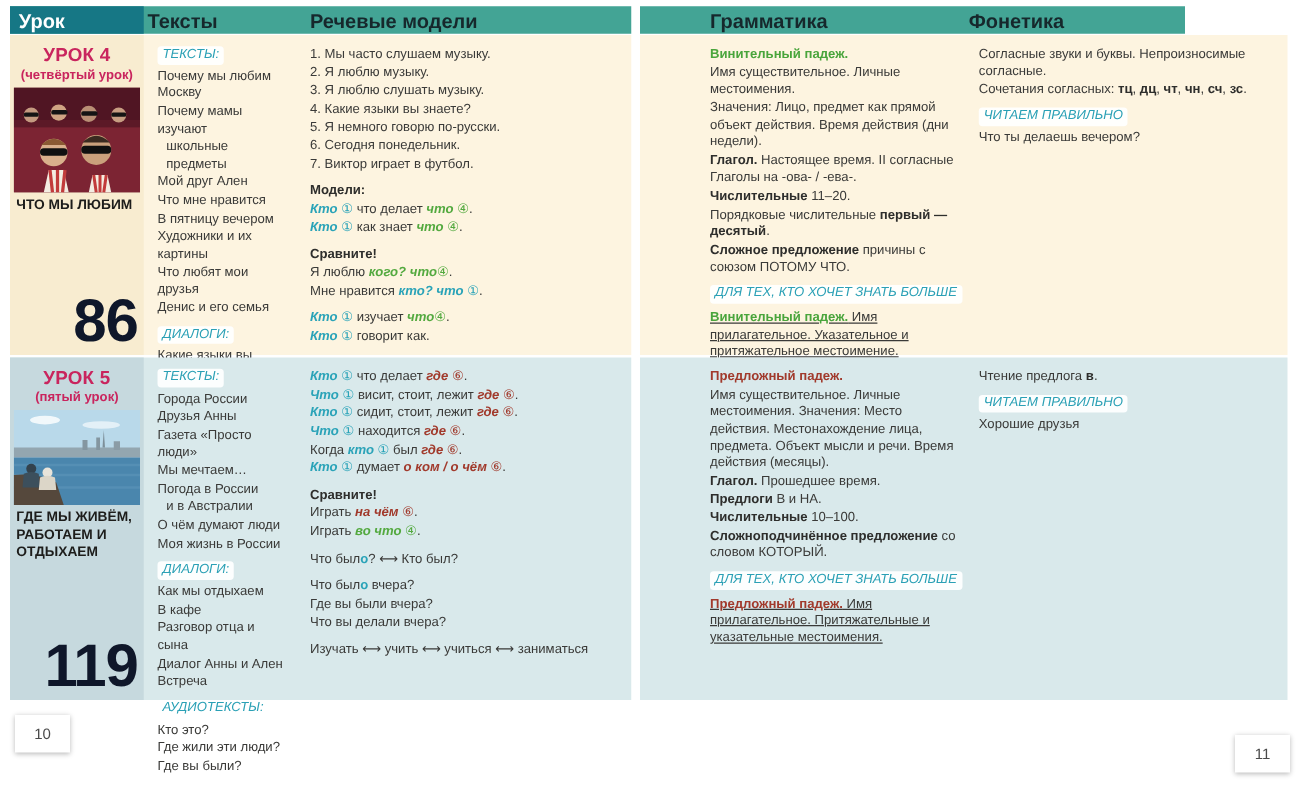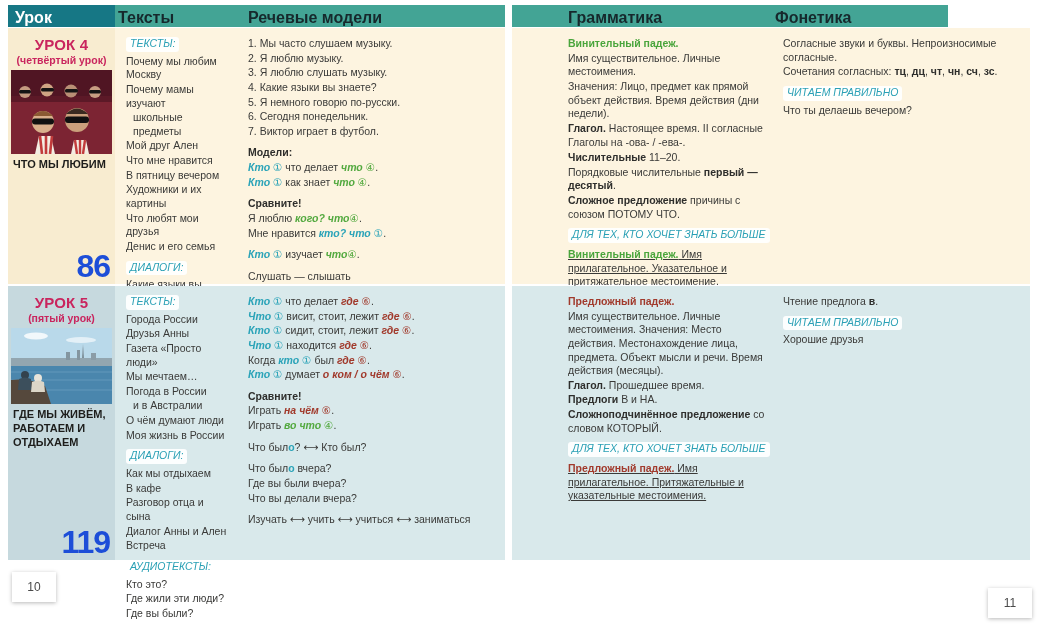--- a/index.html
+++ b/index.html
@@ -17,21 +17,21 @@
   
   .row1-bg{background:#fdf4e0;}
   .row2-bg{background:#d9e9eb;}
   .col1{position:absolute;left:0;top:0;width:107px;height:100%;text-align:center;}
   .col1-r1{background:#f8ecd0;}
   .col1-r2{background:#c6d9de;}
   .lesson-title{margin-top:8px;font-size:15px;font-weight:bold;color:#c9255e;letter-spacing:.2px;}
   .lesson-sub{font-size:10.5px;font-weight:bold;color:#c9255e;margin-top:1px;}
   .lesson-photo{display:block;margin:4px auto 0 auto;width:101px;}
   .lesson-theme{margin:4px 3px 0 5px;text-align:left;font-size:11px;font-weight:bold;color:#1d1d1b;line-height:1.25;}
-  .lesson-page{position:absolute;right:5px;bottom:2px;font-size:32px;font-weight:bold;color:#1d4ed8;letter-spacing:-1px;line-height:1;}
+  .lesson-page{position:absolute;right:5px;bottom:2px;font-size:48px;font-weight:bold;color:#0f172a;letter-spacing:-1px;line-height:1;}
   
   .tcol{position:absolute;top:0;height:100%;box-sizing:border-box;padding:9px 8px 6px 11px;}
   .line{font-size:10.5px;line-height:1.3;color:#3a3a38;margin:0 0 1px 0;}
   .line.gap{margin-top:8px;}
   .line.gap2{margin-top:5px;text-decoration:underline;}
   .line.ind{padding-left:7px;}
   .s-n{color:#3a3a38;}
   .s-b{color:#2e2e2c;font-weight:bold;}
   .s-blue{color:#1b6cb0;font-weight:bold;}
   .s-teal{color:#2aa3b8;font-weight:bold;font-style:italic;}
@@ -124,20 +124,21 @@
       <div class="line"><span class="s-n">5. Я немного говорю по-русски.</span></div>
       <div class="line"><span class="s-n">6. Сегодня понедельник.</span></div>
       <div class="line"><span class="s-n">7. Виктор играет в футбол.</span></div>
       <div class="line gap"><span class="s-b">Модели:</span></div>
       <div class="line"><span class="s-teal">Кто </span><span class="s-tealc">①</span><span class="s-n"> что делает </span><span class="s-green">что </span><span class="s-greenc">④</span><span class="s-n">.</span></div>
       <div class="line"><span class="s-teal">Кто </span><span class="s-tealc">①</span><span class="s-n"> как знает </span><span class="s-green">что </span><span class="s-greenc">④</span><span class="s-n">.</span></div>
       <div class="line gap"><span class="s-b">Сравните!</span></div>
       <div class="line"><span class="s-n">Я люблю </span><span class="s-green">кого? что</span><span class="s-greenc">④</span><span class="s-n">.</span></div>
       <div class="line"><span class="s-n">Мне нравится </span><span class="s-teal">кто? что </span><span class="s-tealc">①</span><span class="s-n">.</span></div>
       <div class="line gap"><span class="s-teal">Кто </span><span class="s-tealc">①</span><span class="s-n"> изучает </span><span class="s-green">что</span><span class="s-greenc">④</span><span class="s-n">.</span></div>
+      <div class="line"><span class="s-teal">Кто </span><span class="s-tealc">①</span><span class="s-n"> говорит как.</span></div>
       <div class="line gap"><span class="s-n">Слушать — слышать</span></div>
       <div class="line"><span class="s-n">Смотреть — видеть</span></div>
     </div>
 </div>
 <div class="abs row1-bg" style="left:512px;top:28px;width:518px;height:256px;">
   <div class="tcol" style="left:53px;width:215px;padding-left:3px;">
       <div class="line"><span class="s-greenb">Винительный падеж.</span></div>
       <div class="line"><span class="s-n">Имя существительное. Личные местоимения.</span></div>
       <div class="line"><span class="s-n">Значения: Лицо, предмет как прямой объект действия. Время действия (дни недели).</span></div>
       <div class="line"><span class="s-b">Глагол.</span><span class="s-n"> Настоящее время. II согласные</span></div>
@@ -217,20 +218,21 @@
       <div class="line"><span class="s-n">Что вы делали вчера?</span></div>
       <div class="line gap"><span class="s-n">Изучать ⟷ учить ⟷ учиться ⟷ заниматься</span></div>
     </div>
 </div>
 <div class="abs row2-bg" style="left:512px;top:286px;width:518px;height:274px;">
   <div class="tcol" style="left:53px;width:215px;padding-left:3px;">
       <div class="line"><span class="s-maroonb">Предложный падеж.</span></div>
       <div class="line"><span class="s-n">Имя существительное. Личные местоимения. Значения: Место действия. Местонахождение лица, предмета. Объект мысли и речи. Время действия (месяцы).</span></div>
       <div class="line"><span class="s-b">Глагол.</span><span class="s-n"> Прошедшее время.</span></div>
       <div class="line"><span class="s-b">Предлоги</span><span class="s-n"> В и НА.</span></div>
+      <div class="line"><span class="s-b">Числительные</span><span class="s-n"> 10–100.</span></div>
       <div class="line"><span class="s-b">Сложноподчинённое предложение</span><span class="s-n"> со словом КОТОРЫЙ.</span></div>
       <div class="line badge-line gap"><span class="s-badge">ДЛЯ ТЕХ, КТО ХОЧЕТ ЗНАТЬ БОЛЬШЕ</span></div>
       <div class="line gap2"><span class="s-maroonb">Предложный падеж.</span><span class="s-n"> Имя прилагательное. Притяжательные и указательные местоимения.</span></div>
     </div>
   <div class="tcol" style="left:260px;width:258px;">
       <div class="line"><span class="s-n">Чтение предлога </span><span class="s-b">в</span><span class="s-n">.</span></div>
       <div class="line badge-line gap"><span class="s-badge">ЧИТАЕМ ПРАВИЛЬНО</span></div>
       <div class="line"><span class="s-n">Хорошие друзья</span></div>
     </div>
 </div>

